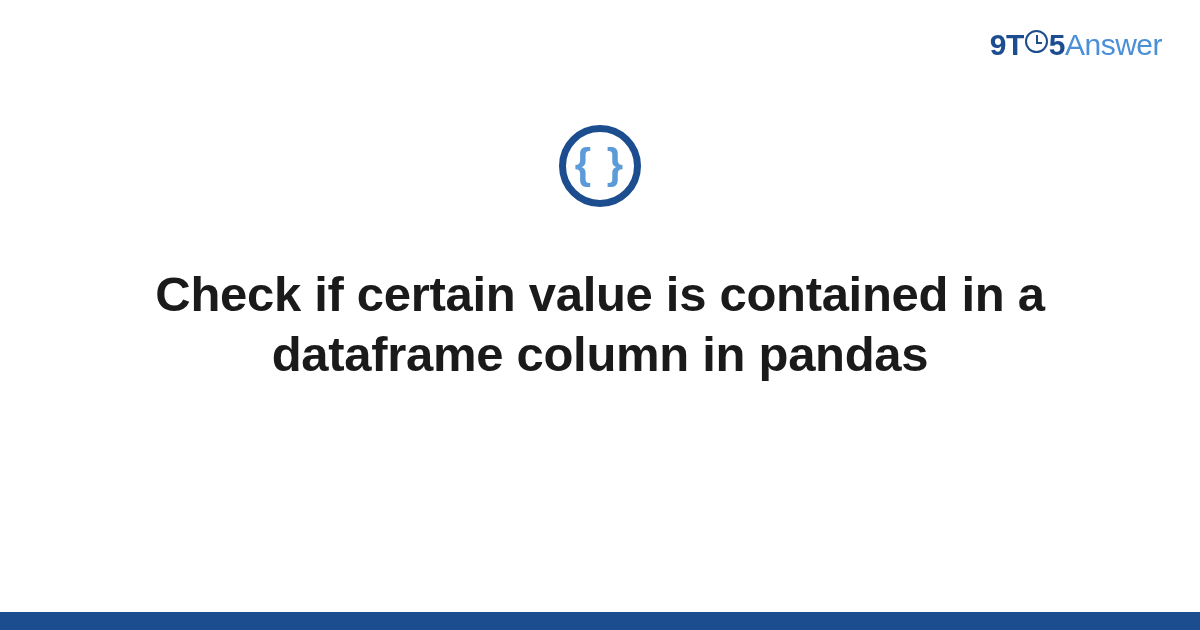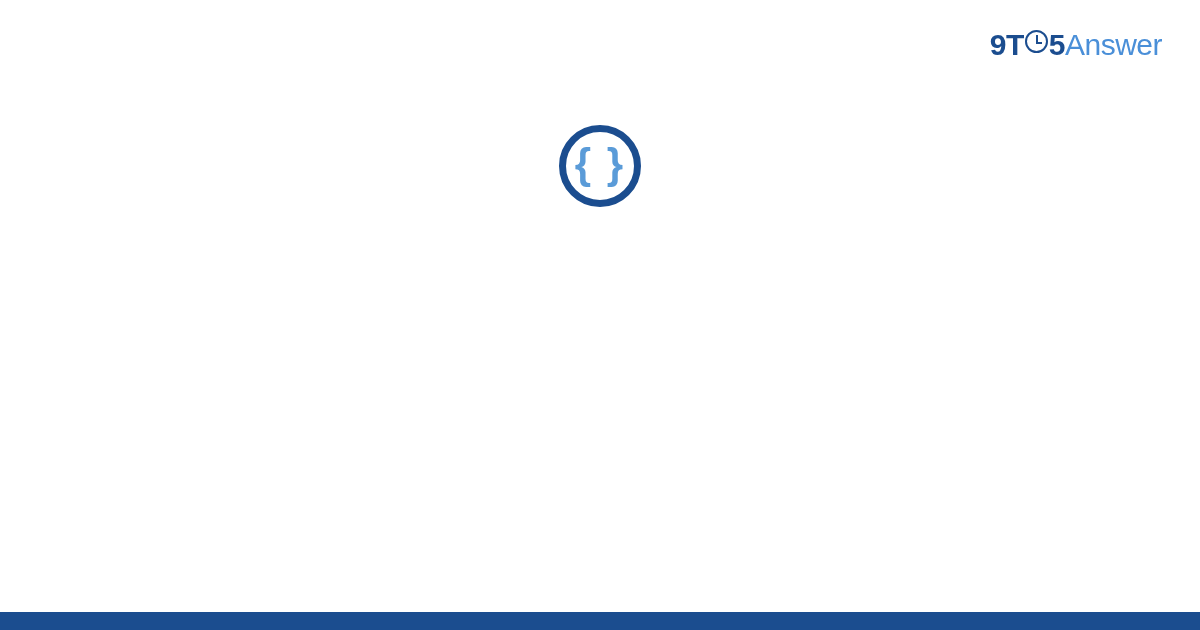--- a/index.html
+++ b/index.html
@@ -120,15 +120,16 @@
 <body>
 
 <div class="brand">
   <span class="nine">9</span><span class="t">T</span><span class="clock"></span><span class="five">5</span><span class="answer">Answer</span>
 </div>
 
 <div class="center">
   <div class="icon-wrap">
     <span class="braces">{ }</span>
   </div>
+  <h1 class="title">Check if certain value is contained in a dataframe column in pandas</h1>
 </div>
 
 <div class="footer-bar"></div>
 
 </body></html>

